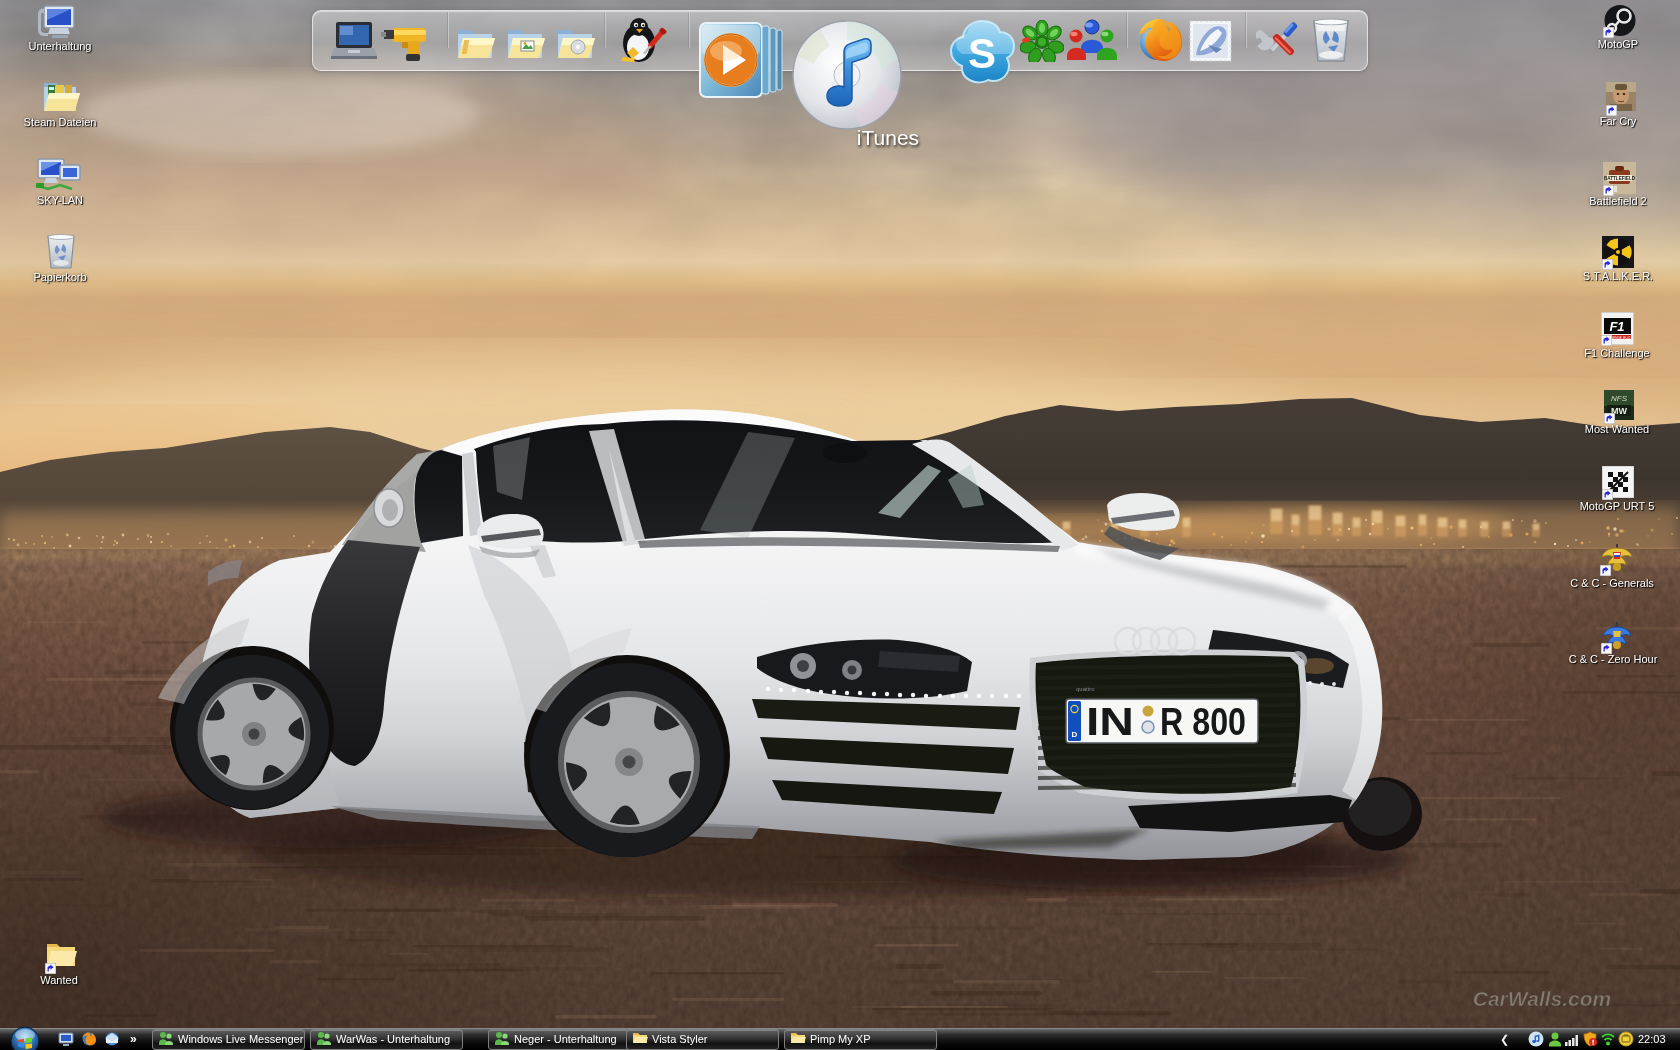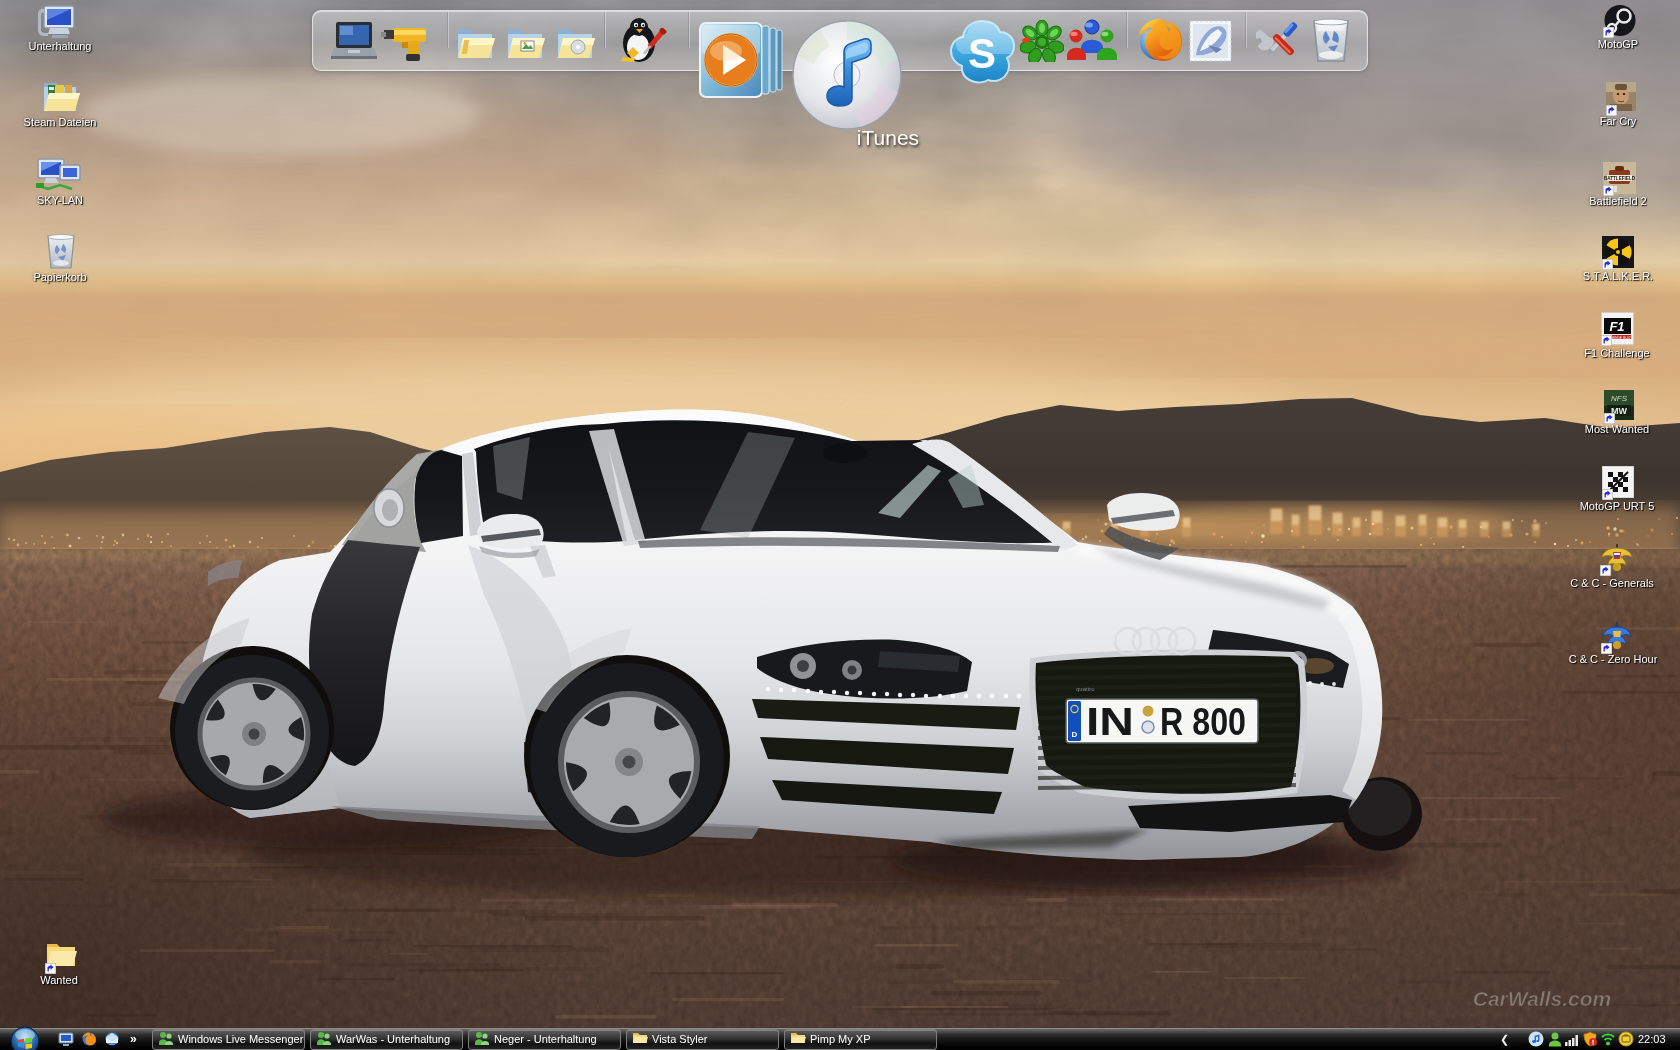--- a/index.html
+++ b/index.html
@@ -1134,21 +1134,21 @@
           <path d="M1,13 C1,8 9,8 9,13 L9,15 L1,15 Z" fill="#5ab84a"></path>
           <circle cx="11" cy="6" r="2.6" fill="#8ad87a"></circle>
           <path d="M7,14 C7,10 15,10 15,14 L15,15 L7,15 Z" fill="#8ad87a"></path>
         </svg></span>Windows Live Messenger</div>
     <div class="tbtn" style="top:1029px;left:310px;width:151px"><span class="ti"><svg width="16" height="16" viewBox="0 0 16 16" xmlns="http://www.w3.org/2000/svg">
           <circle cx="5" cy="5" r="3" fill="#5ab84a"></circle>
           <path d="M1,13 C1,8 9,8 9,13 L9,15 L1,15 Z" fill="#5ab84a"></path>
           <circle cx="11" cy="6" r="2.6" fill="#8ad87a"></circle>
           <path d="M7,14 C7,10 15,10 15,14 L15,15 L7,15 Z" fill="#8ad87a"></path>
         </svg></span>WarWas - Unterhaltung</div>
-    <div class="tbtn" style="top:1029px;left:468px;width:151px"><span class="ti"><svg width="16" height="16" viewBox="0 0 16 16" xmlns="http://www.w3.org/2000/svg">
+    <div class="tbtn" style="top:1029px;left:488px;width:151px"><span class="ti"><svg width="16" height="16" viewBox="0 0 16 16" xmlns="http://www.w3.org/2000/svg">
           <circle cx="5" cy="5" r="3" fill="#5ab84a"></circle>
           <path d="M1,13 C1,8 9,8 9,13 L9,15 L1,15 Z" fill="#5ab84a"></path>
           <circle cx="11" cy="6" r="2.6" fill="#8ad87a"></circle>
           <path d="M7,14 C7,10 15,10 15,14 L15,15 L7,15 Z" fill="#8ad87a"></path>
         </svg></span>Neger - Unterhaltung</div>
     <div class="tbtn" style="top:1029px;left:626px;width:151px"><span class="ti"><svg width="16" height="16" viewBox="0 0 16 16" xmlns="http://www.w3.org/2000/svg">
           <path d="M1,3 L6,3 L8,5 L15,5 L15,13 L1,13 Z" fill="#e8b84a"></path>
           <path d="M1,5 L15,5 L15,13 L1,13 Z" fill="#f5d878"></path>
           <path d="M1,13 L3,7 L16,7 L14,13 Z" fill="#fae9a8"></path>
         </svg></span>Vista Styler</div>

